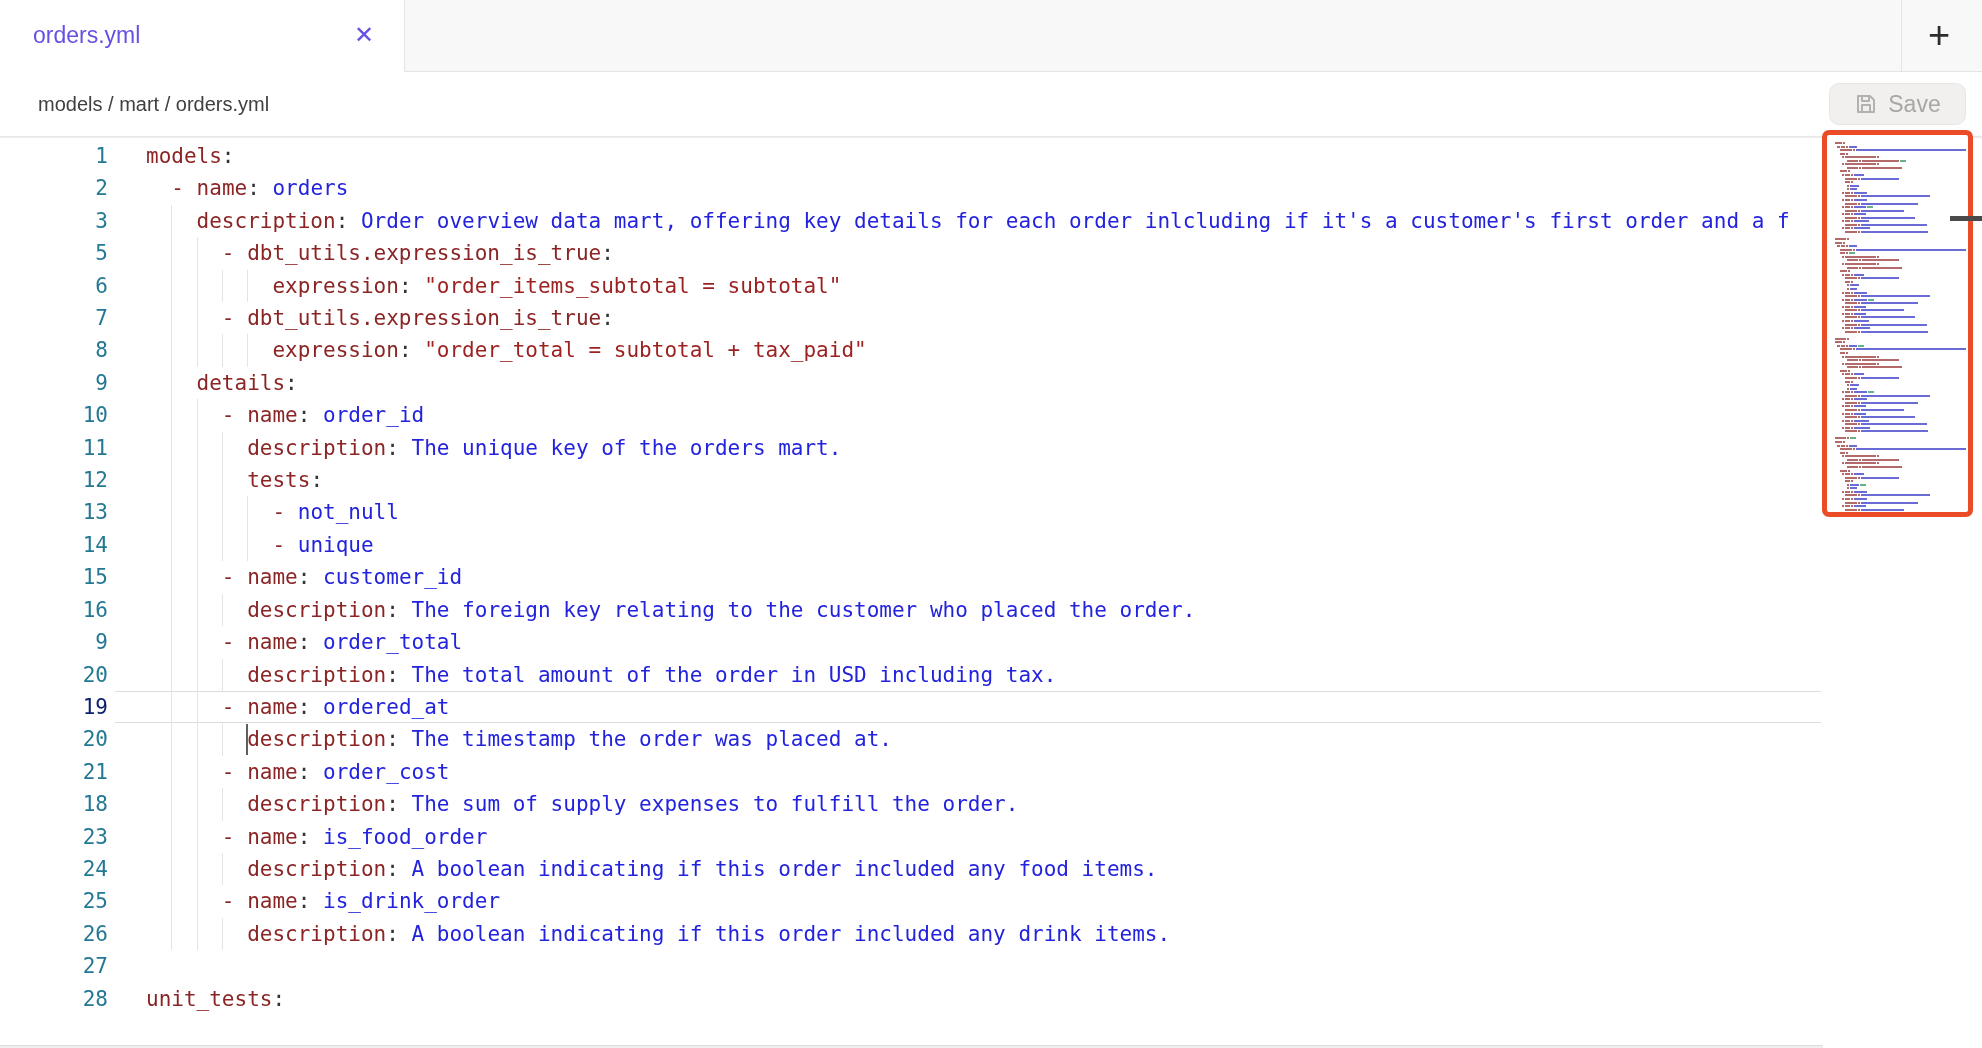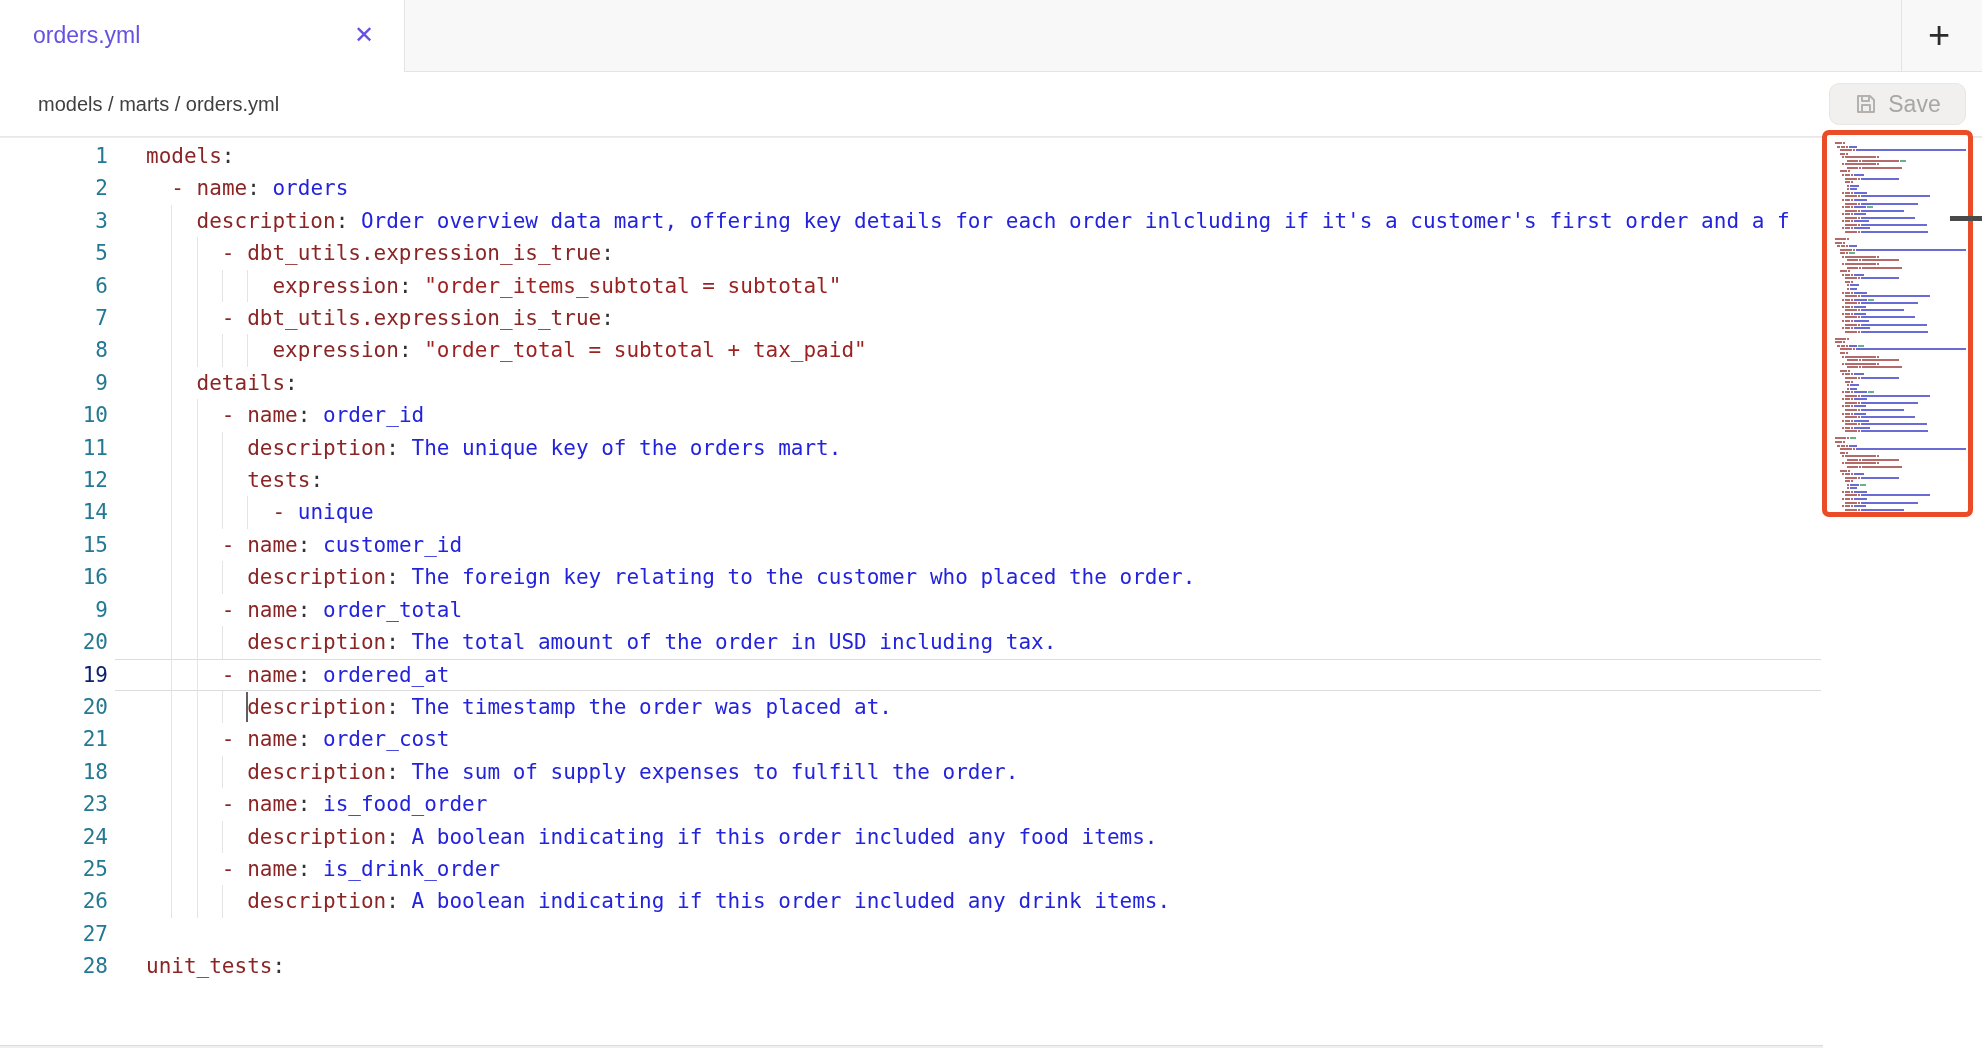--- a/index.html
+++ b/index.html
@@ -75,21 +75,21 @@
 <div class="tabbar">
   <div class="tab-active">
     <span class="tab-label">orders.yml</span>
     <span class="tab-close">✕</span>
   </div>
   <div class="newtab-divider"></div>
   <div class="newtab-btn">+</div>
 </div>
 
 <div class="crumbrow">
-  <span class="crumb">models / marts / orders.yml</span>
+  <span class="crumb">models / mart / orders.yml</span>
 </div>
 <div class="save-btn">
   <svg width="24" height="24" viewBox="0 0 24 24" fill="none" stroke="#b5b1ae" stroke-width="2" stroke-linejoin="round">
     <path d="M4 4 h12 l4 4 v12 h-16 z"></path>
     <rect x="8" y="13" width="8" height="7"></rect>
     <rect x="8" y="4" width="7" height="5"></rect>
   </svg>
   <span>Save</span>
 </div>
 
@@ -99,20 +99,21 @@
       <div class="line"><span class="num">2</span><span>  </span><span class="tok-d">- </span><span class="tok-k">name</span><span class="tok-p">:</span><span class="tok-v"> orders</span></div>
       <div class="line"><div class="guide" style="left: calc(2ch + 146px);"></div><span class="num">3</span><span>    </span><span class="tok-k">description</span><span class="tok-p">:</span><span class="tok-v"> Order overview data mart, offering key details for each order inlcluding if it's a customer's first order and a f</span></div>
       <div class="line"><div class="guide" style="left: calc(2ch + 146px);"></div><div class="guide" style="left: calc(4ch + 146px);"></div><span class="num">5</span><span>      </span><span class="tok-d">- </span><span class="tok-k">dbt_utils.expression_is_true</span><span class="tok-p">:</span></div>
       <div class="line"><div class="guide" style="left: calc(2ch + 146px);"></div><div class="guide" style="left: calc(4ch + 146px);"></div><div class="guide" style="left: calc(6ch + 146px);"></div><div class="guide" style="left: calc(8ch + 146px);"></div><span class="num">6</span><span>          </span><span class="tok-k">expression</span><span class="tok-p">:</span><span class="tok-s"> "order_items_subtotal = subtotal"</span></div>
       <div class="line"><div class="guide" style="left: calc(2ch + 146px);"></div><div class="guide" style="left: calc(4ch + 146px);"></div><span class="num">7</span><span>      </span><span class="tok-d">- </span><span class="tok-k">dbt_utils.expression_is_true</span><span class="tok-p">:</span></div>
       <div class="line"><div class="guide" style="left: calc(2ch + 146px);"></div><div class="guide" style="left: calc(4ch + 146px);"></div><div class="guide" style="left: calc(6ch + 146px);"></div><div class="guide" style="left: calc(8ch + 146px);"></div><span class="num">8</span><span>          </span><span class="tok-k">expression</span><span class="tok-p">:</span><span class="tok-s"> "order_total = subtotal + tax_paid"</span></div>
       <div class="line"><div class="guide" style="left: calc(2ch + 146px);"></div><span class="num">9</span><span>    </span><span class="tok-k">details</span><span class="tok-p">:</span></div>
       <div class="line"><div class="guide" style="left: calc(2ch + 146px);"></div><div class="guide" style="left: calc(4ch + 146px);"></div><span class="num">10</span><span>      </span><span class="tok-d">- </span><span class="tok-k">name</span><span class="tok-p">:</span><span class="tok-v"> order_id</span></div>
       <div class="line"><div class="guide" style="left: calc(2ch + 146px);"></div><div class="guide" style="left: calc(4ch + 146px);"></div><div class="guide" style="left: calc(6ch + 146px);"></div><span class="num">11</span><span>        </span><span class="tok-k">description</span><span class="tok-p">:</span><span class="tok-v"> The unique key of the orders mart.</span></div>
       <div class="line"><div class="guide" style="left: calc(2ch + 146px);"></div><div class="guide" style="left: calc(4ch + 146px);"></div><div class="guide" style="left: calc(6ch + 146px);"></div><span class="num">12</span><span>        </span><span class="tok-k">tests</span><span class="tok-p">:</span></div>
+      <div class="line"><div class="guide" style="left: calc(2ch + 146px);"></div><div class="guide" style="left: calc(4ch + 146px);"></div><div class="guide" style="left: calc(6ch + 146px);"></div><div class="guide" style="left: calc(8ch + 146px);"></div><span class="num">13</span><span>          </span><span class="tok-d">- </span><span class="tok-v">not_null</span></div>
       <div class="line"><div class="guide" style="left: calc(2ch + 146px);"></div><div class="guide" style="left: calc(4ch + 146px);"></div><div class="guide" style="left: calc(6ch + 146px);"></div><div class="guide" style="left: calc(8ch + 146px);"></div><span class="num">14</span><span>          </span><span class="tok-d">- </span><span class="tok-v">unique</span></div>
       <div class="line"><div class="guide" style="left: calc(2ch + 146px);"></div><div class="guide" style="left: calc(4ch + 146px);"></div><span class="num">15</span><span>      </span><span class="tok-d">- </span><span class="tok-k">name</span><span class="tok-p">:</span><span class="tok-v"> customer_id</span></div>
       <div class="line"><div class="guide" style="left: calc(2ch + 146px);"></div><div class="guide" style="left: calc(4ch + 146px);"></div><div class="guide" style="left: calc(6ch + 146px);"></div><span class="num">16</span><span>        </span><span class="tok-k">description</span><span class="tok-p">:</span><span class="tok-v"> The foreign key relating to the customer who placed the order.</span></div>
       <div class="line"><div class="guide" style="left: calc(2ch + 146px);"></div><div class="guide" style="left: calc(4ch + 146px);"></div><span class="num">9</span><span>      </span><span class="tok-d">- </span><span class="tok-k">name</span><span class="tok-p">:</span><span class="tok-v"> order_total</span></div>
       <div class="line"><div class="guide" style="left: calc(2ch + 146px);"></div><div class="guide" style="left: calc(4ch + 146px);"></div><div class="guide" style="left: calc(6ch + 146px);"></div><span class="num">20</span><span>        </span><span class="tok-k">description</span><span class="tok-p">:</span><span class="tok-v"> The total amount of the order in USD including tax.</span></div>
       <div class="line active"><div class="hlbox"></div><div class="guide" style="left: calc(2ch + 146px);"></div><div class="guide" style="left: calc(4ch + 146px);"></div><span class="num">19</span><span>      </span><span class="tok-d">- </span><span class="tok-k">name</span><span class="tok-p">:</span><span class="tok-v"> ordered_at</span></div>
       <div class="line"><div class="guide" style="left: calc(2ch + 146px);"></div><div class="guide" style="left: calc(4ch + 146px);"></div><div class="guide" style="left: calc(6ch + 146px);"></div><div class="caret" style="left: calc(8ch + 145px);"></div><span class="num">20</span><span>        </span><span class="tok-k">description</span><span class="tok-p">:</span><span class="tok-v"> The timestamp the order was placed at.</span></div>
       <div class="line"><div class="guide" style="left: calc(2ch + 146px);"></div><div class="guide" style="left: calc(4ch + 146px);"></div><span class="num">21</span><span>      </span><span class="tok-d">- </span><span class="tok-k">name</span><span class="tok-p">:</span><span class="tok-v"> order_cost</span></div>
       <div class="line"><div class="guide" style="left: calc(2ch + 146px);"></div><div class="guide" style="left: calc(4ch + 146px);"></div><div class="guide" style="left: calc(6ch + 146px);"></div><span class="num">18</span><span>        </span><span class="tok-k">description</span><span class="tok-p">:</span><span class="tok-v"> The sum of supply expenses to fulfill the order.</span></div>
       <div class="line"><div class="guide" style="left: calc(2ch + 146px);"></div><div class="guide" style="left: calc(4ch + 146px);"></div><span class="num">23</span><span>      </span><span class="tok-d">- </span><span class="tok-k">name</span><span class="tok-p">:</span><span class="tok-v"> is_food_order</span></div>

